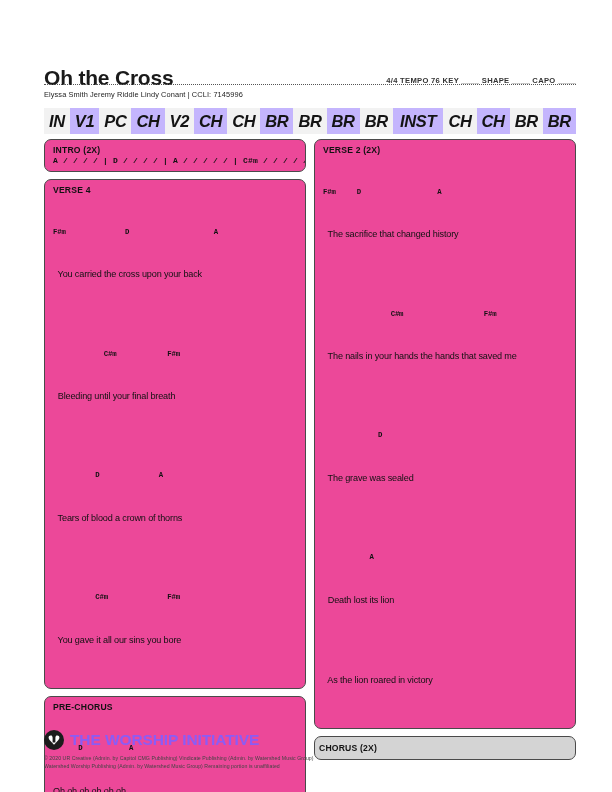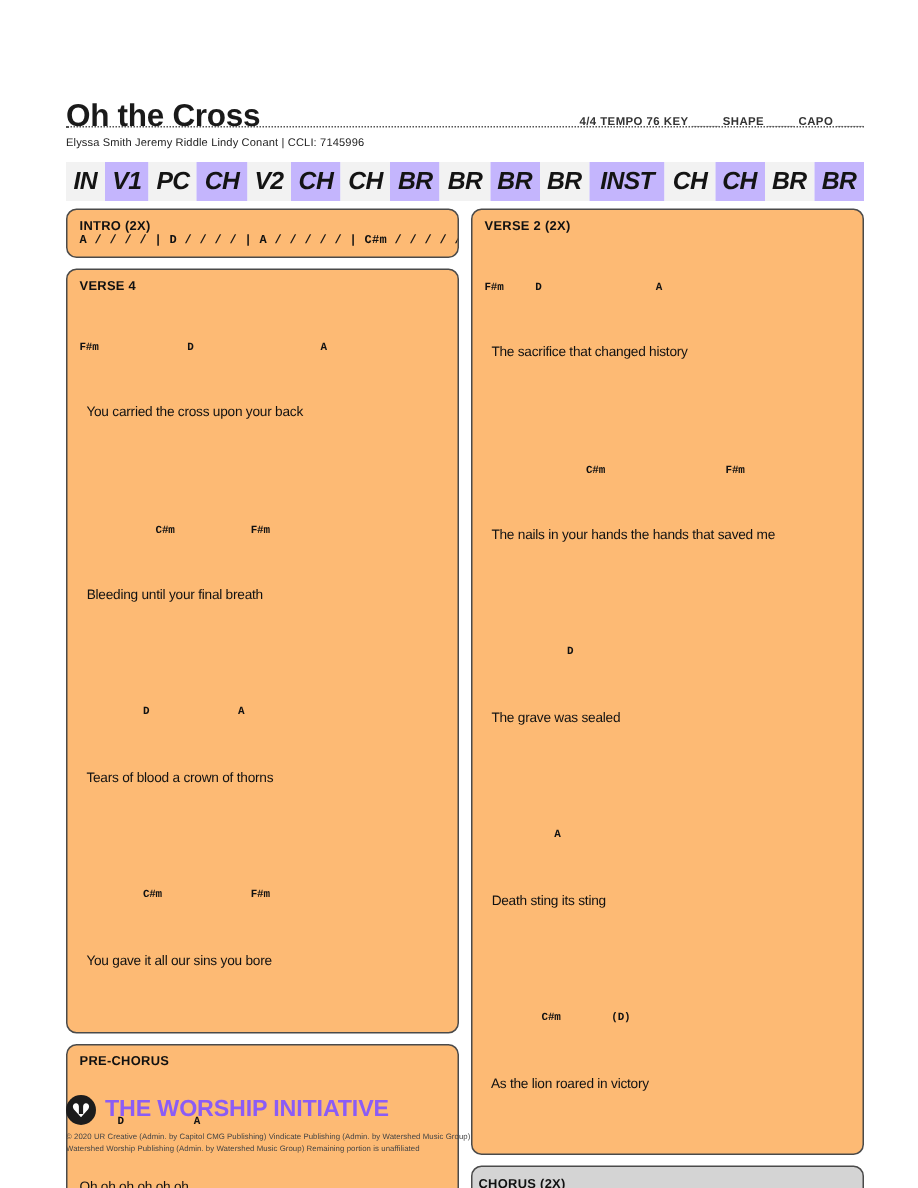--- a/index.html
+++ b/index.html
@@ -71,21 +71,21 @@
 
   
   .col { position: absolute; width: 262px; }
   .col-left { left: 44px; top: 127px; }
   .col-right { left: 314px; top: 127px; }
 
   
   .section {
     border: 1px solid #4a4a4a;
     border-radius: 7px;
-    background: #fdba74;
+    background: #ec4899;
     padding: 5px 8px 6px 8px;
     margin-bottom: 7px;
     overflow: hidden;
   }
   .section.shaded { background: #d4d4d4; }
   .section.labelonly { padding: 6px 8px 6px 4px; }
 
   .sec-label {
     font-size: 8.6px;
     font-weight: bold;
@@ -232,24 +232,23 @@
       <div class="cl gap">
         <div class="chords">                C#m                   F#m</div>
         <div class="lyric">  The nails in your hands the hands that saved me</div>
       </div>
       <div class="cl gap">
         <div class="chords">             D</div>
         <div class="lyric">  The grave was sealed</div>
       </div>
       <div class="cl gap">
         <div class="chords">           A</div>
-        <div class="lyric">  Death sting its sting</div>
-      </div>
-      <div class="cl gap">
-        <div class="chords">         C#m        (D)</div>
+        <div class="lyric">  Death lost its lion</div>
+      </div>
+      <div class="cl gap">
         <div class="lyric">  As the lion roared in victory</div>
       </div>
     </div>
 
     <div class="section shaded labelonly">
       <div class="sec-label alone">CHORUS (2X)</div>
     </div>
 
   </div>
 

